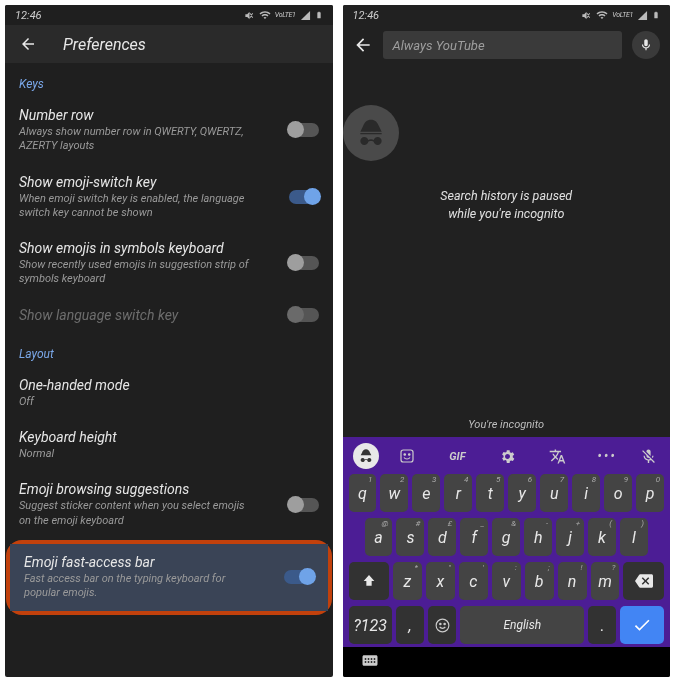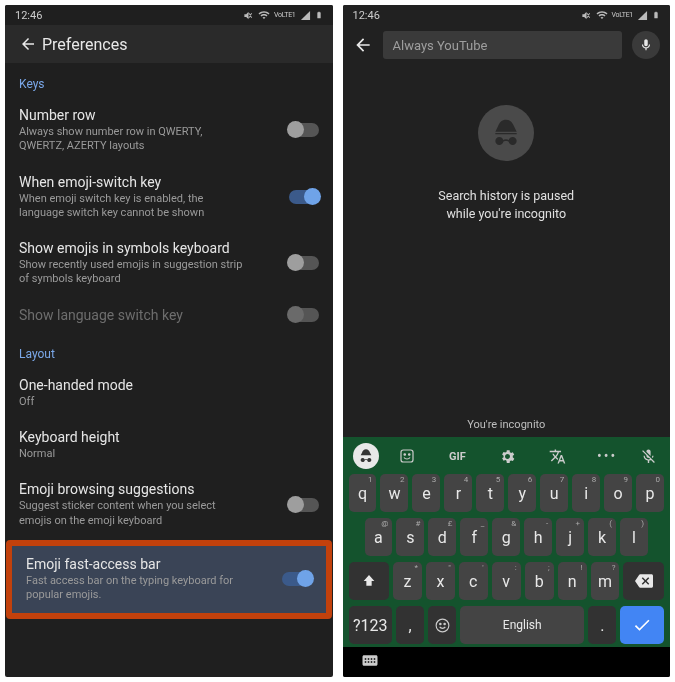--- a/index.html
+++ b/index.html
@@ -1,51 +1,51 @@
 <!DOCTYPE html>
 <html><head>
 <meta charset="utf-8">
 <style>
   * { margin: 0; padding: 0; box-sizing: border-box; font-family: Roboto, -apple-system, sans-serif; }
   body { background: #fff; display: flex; gap: 10px; padding: 5px; width: 675px; }
-  .phone { width: 328px; background: #1f1f1f; color: #e0e0e0; display: flex; flex-direction: column; height: 672px; border-radius: 2px; overflow: hidden; }
+  .phone { width: 328px; background: #1f1f1f; color: #e0e0e0; display: flex; flex-direction: column; height: 672px; border-radius: 2px; overflow: hidden; font-style: italic; }
 
   
   .status-bar { height: 20px; display: flex; align-items: center; justify-content: space-between; padding: 0 10px; font-size: 11px; color: #ccc; background: #1f1f1f; }
   .status-right { display: flex; gap: 4px; align-items: center; font-size: 9px; letter-spacing: -0.3px; }
   .status-right svg { fill: #bbb; }
 
   
-  .toolbar { height: 38px; display: flex; align-items: center; padding: 0 14px; gap: 5px; background: #2a2a2a; }
+  .toolbar { height: 38px; display: flex; align-items: center; padding: 0 14px; gap: 26px; background: #2a2a2a; }
   .toolbar .title { font-size: 16px; color: #e8e8e8; }
   .section-title { color: #7aa7e8; font-size: 12px; padding: 14px 14px 6px; }
   .pref { padding: 10px 14px; display: flex; align-items: center; gap: 24px; }
   .pref .txt { flex: 1; }
   .pref .label { font-size: 14px; color: #e6e6e6; }
   .pref .desc { font-size: 11px; color: #9a9a9a; margin-top: 2px; line-height: 1.3; max-width: 230px; }
   .pref.disabled .label { color: #6d6d6d; }
   .toggle { width: 30px; height: 14px; background: #555; border-radius: 7px; position: relative; flex-shrink: 0; }
   .toggle::after { content:""; position:absolute; width:17px; height:17px; border-radius:50%; background:#9e9e9e; top:-2px; left:-2px; }
   .toggle.on { background:#3b5a8a; }
   .toggle.on::after { background:#6fa3e8; left:auto; right:-2px; }
   .toggle.disabled::after { background:#6a6a6a; }
-  .highlight-box { border: 6px solid #c2410c; border-radius: 4px; margin: 2px 1px 1px; }
+  .highlight-box { border: 4px solid #c2410c; border-radius: 16px; margin: 2px 1px 1px; }
   .highlight-box .pref { background: #3a4456; }
 
   
   .yt-toolbar { height: 40px; display: flex; align-items: center; padding: 0 10px; gap: 10px; background: #212121; }
   .search-field { flex: 1; height: 28px; background: #3a3a3a; border-radius: 3px; display: flex; align-items: center; padding: 0 10px; color: #9e9e9e; font-size: 13px; }
   .mic-btn { width: 28px; height: 28px; background: #3a3a3a; border-radius: 50%; display: flex; align-items: center; justify-content: center; }
-  .yt-body { flex: 1; display: flex; flex-direction: column; align-items: center; justify-content: flex-start; padding-top: 40px; background: #212121; }
+  .yt-body { flex: 1; display: flex; flex-direction: column; justify-content: flex-start; padding-top: 40px; background: #212121; }
   .incog-circle { width: 56px; height: 56px; border-radius: 50%; background: #4a4a4a; display:flex; align-items:center; justify-content:center; }
   .incog-msg { text-align:center; color:#e0e0e0; font-size:12.5px; margin-top: 26px; line-height:1.4; }
   .incog-footer { text-align:center; color:#bfbfbf; font-size:11px; padding: 6px 0; }
 
   
-  .kbd { background:#14532d; padding: 4px 4px 0; }
+  .kbd { background:#4c1d95; padding: 4px 4px 0; }
   .kbd-toolbar { height: 30px; display:flex; align-items:center; justify-content: space-between; padding: 0 6px; gap: 8px; }
   .kbd-toolbar .tb-icon { flex:1; display:flex; align-items:center; justify-content:center; }
   .kbd-toolbar .incog-chip { width:26px; height:26px; border-radius:50%; background:#e8e8e8; display:flex; align-items:center; justify-content:center; }
   .key-row { display:flex; gap:4px; padding: 3px 2px; }
   .key { flex:1; height:38px; background:#444; border-radius:5px; color:#e8e8e8; display:flex; align-items:center; justify-content:center; font-size:16px; position:relative; }
   .key .sup { position:absolute; top:1px; right:4px; font-size:8px; color:#aaa; }
   .key.dark { background:#323232; }
   .key.wide { flex: 1.4; }
   .key.space { flex: 4; font-size: 12px; }
   .key.enter { background:#4285f4; flex:1.4; }
@@ -87,21 +87,21 @@
     <div class="pref">
       <div class="txt">
         <div class="label">Number row</div>
         <div class="desc">Always show number row in QWERTY, QWERTZ, AZERTY layouts</div>
       </div>
       <div class="toggle"></div>
     </div>
 
     <div class="pref">
       <div class="txt">
-        <div class="label">When emoji-switch key</div>
+        <div class="label">Show emoji-switch key</div>
         <div class="desc">When emoji switch key is enabled, the language switch key cannot be shown</div>
       </div>
       <div class="toggle on"></div>
     </div>
 
     <div class="pref">
       <div class="txt">
         <div class="label">Show emojis in symbols keyboard</div>
         <div class="desc">Show recently used emojis in suggestion strip of symbols keyboard</div>
       </div>

